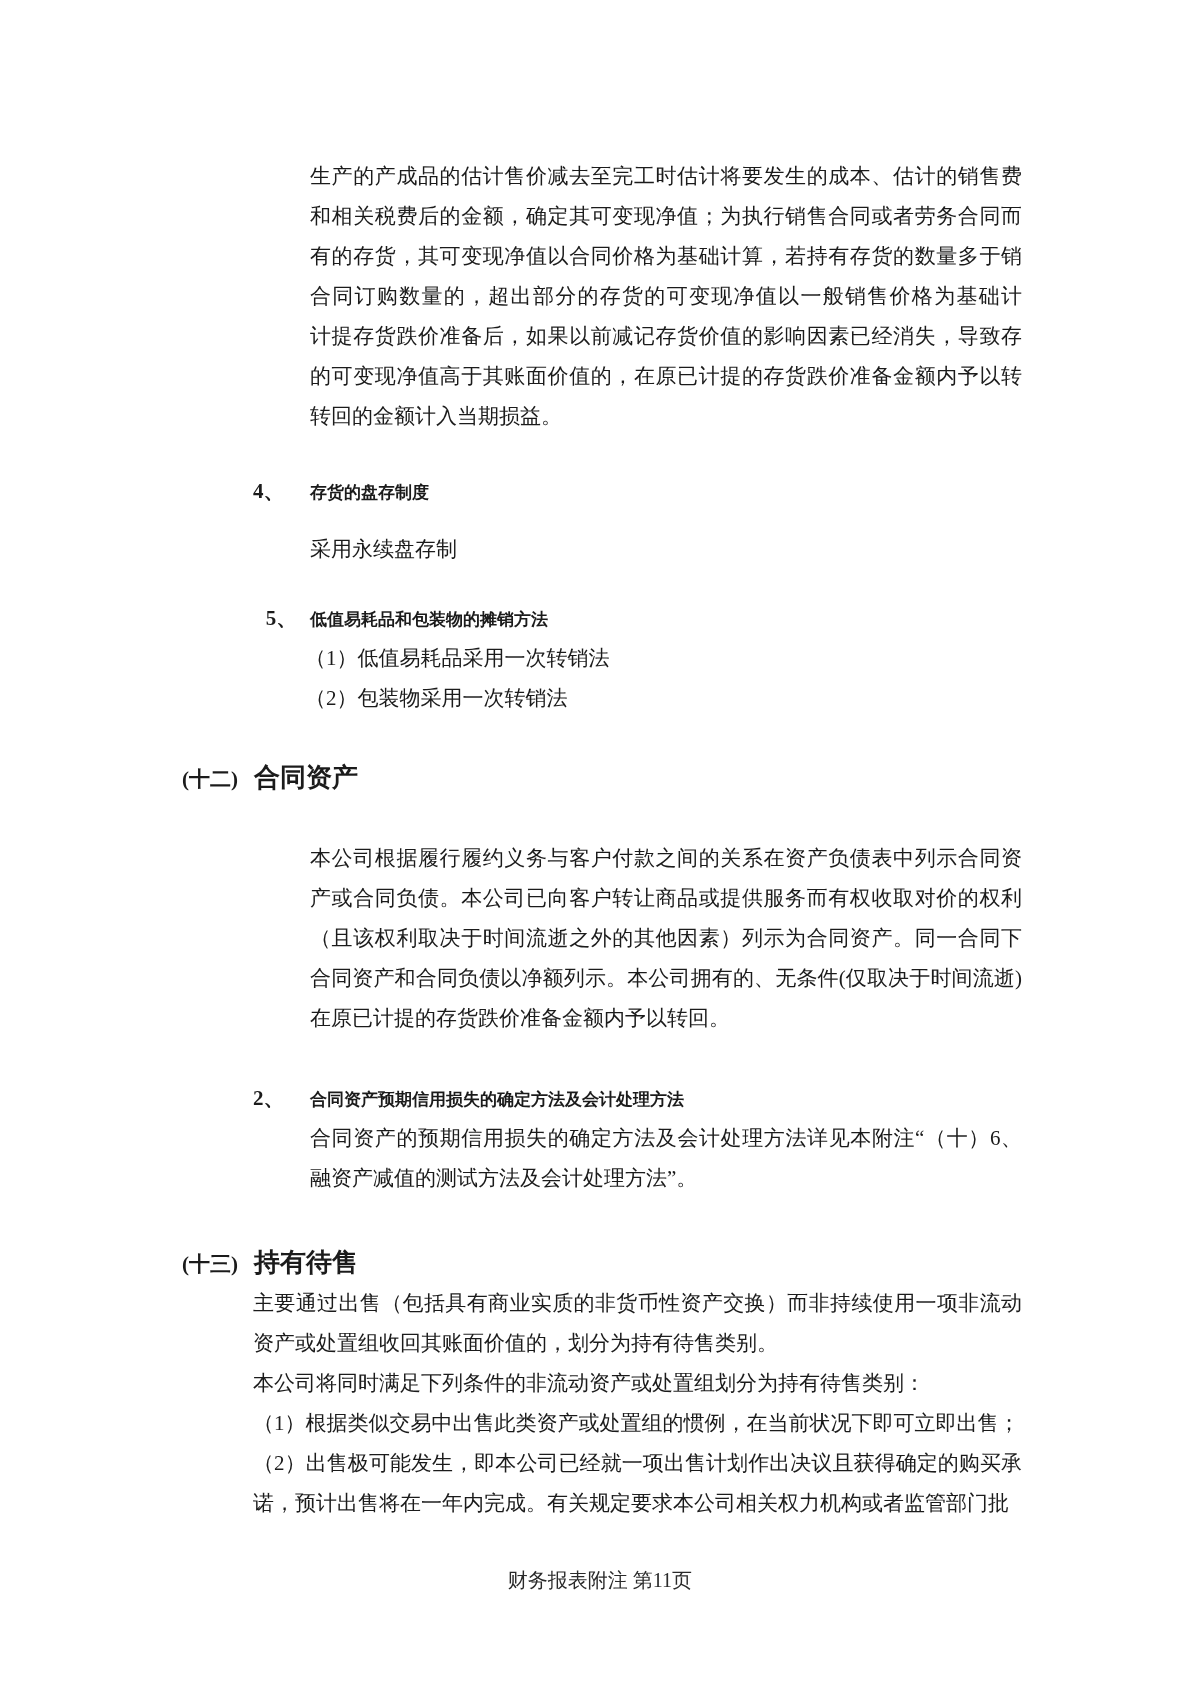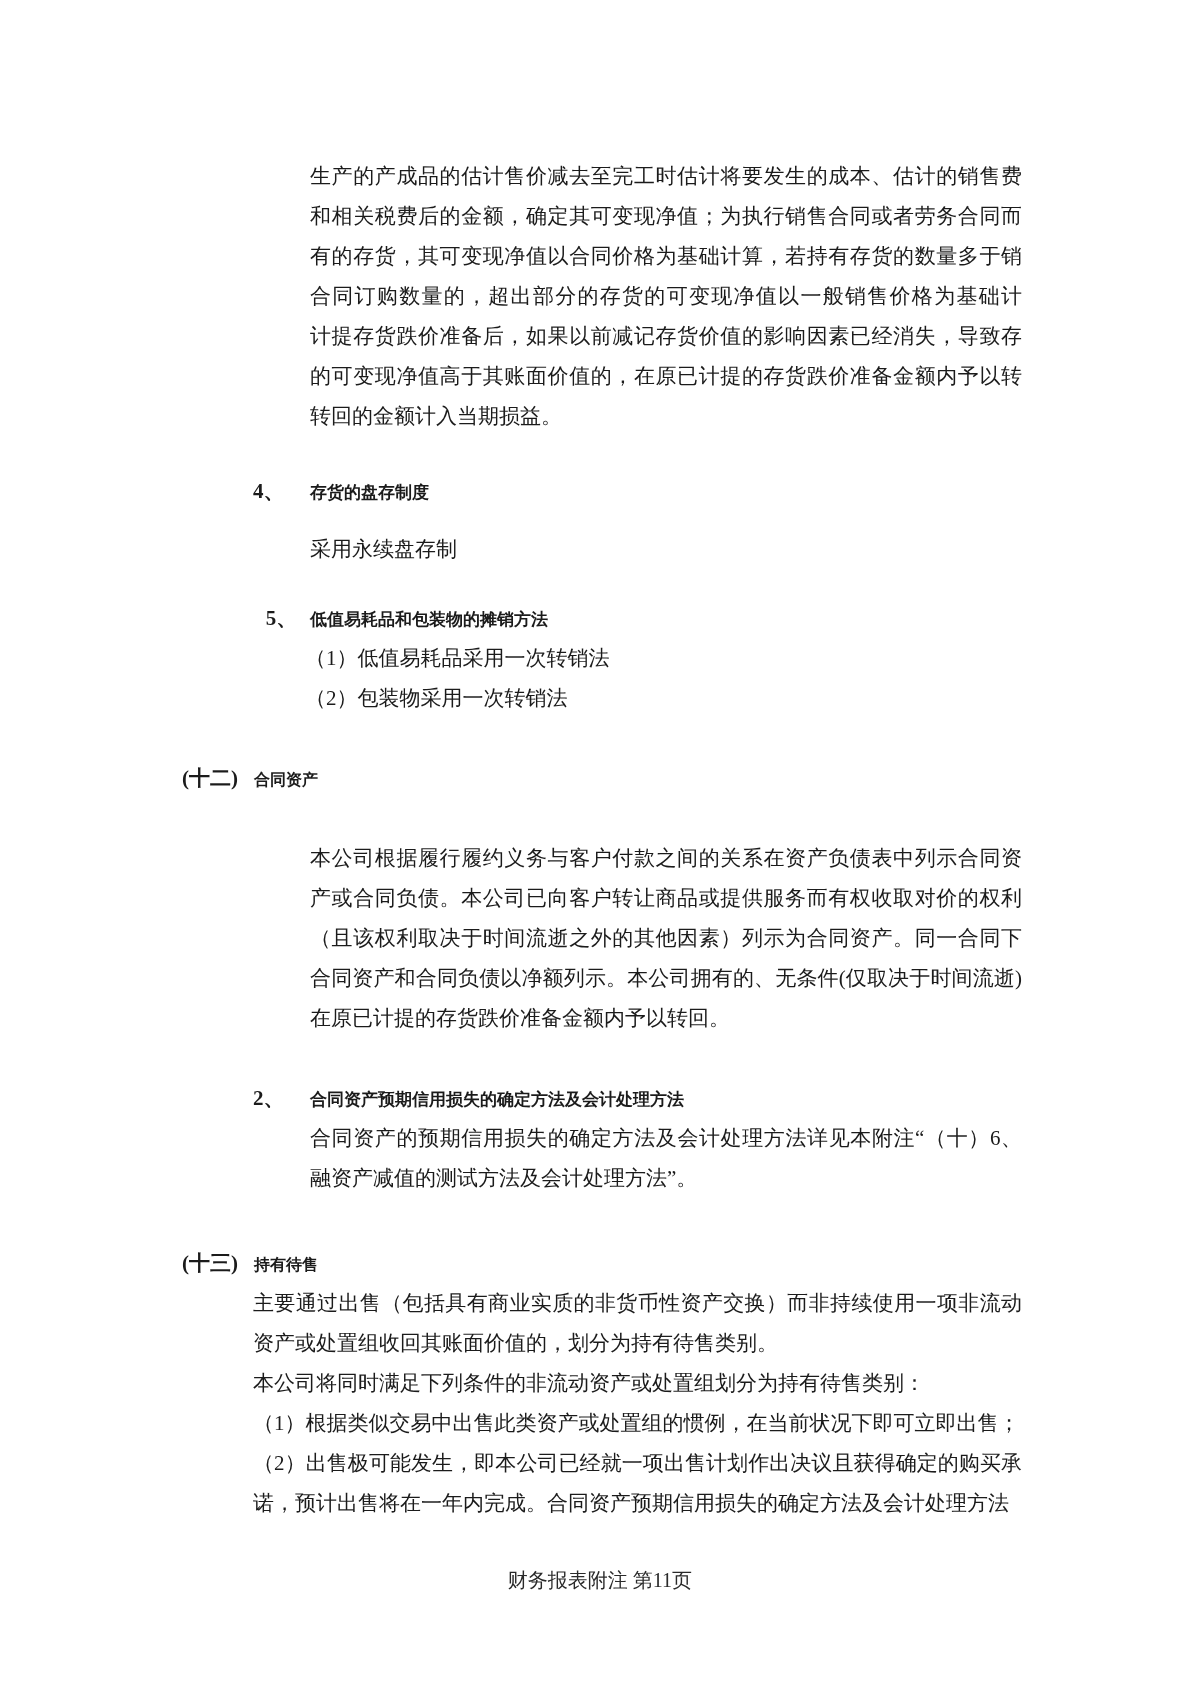--- a/index.html
+++ b/index.html
@@ -40,21 +40,21 @@
   }
   .hsec .num {
     display: inline-block;
     width: 72px;
     font-weight: 700;
     font-size: 21px;
     line-height: 40px;
   }
   .hsec .htitle {
     font-weight: 700;
-    font-size: 16px;
+    font-size: 26px;
     line-height: 40px;
   }
   .footer {
     position: absolute;
     top: 1564px;
     left: 0;
     width: 1200px;
     text-align: center;
     font-size: 20px;
     line-height: 32px;
@@ -115,18 +115,18 @@
 
   <div class="blk hsec" style="top:1243px; left:182px;">
     <span class="num">(十三)</span><span class="htitle">持有待售</span>
   </div>
   <div class="blk para" style="top:1283px; left:253px; width:769px;">
     <div class="ln j">主要通过出售（包括具有商业实质的非货币性资产交换）而非持续使用一项非流动</div>
     <div class="ln">资产或处置组收回其账面价值的，划分为持有待售类别。</div>
     <div class="ln">本公司将同时满足下列条件的非流动资产或处置组划分为持有待售类别：</div>
     <div class="ln">（1）根据类似交易中出售此类资产或处置组的惯例，在当前状况下即可立即出售；</div>
     <div class="ln j">（2）出售极可能发生，即本公司已经就一项出售计划作出决议且获得确定的购买承</div>
-    <div class="ln">诺，预计出售将在一年内完成。合同资产预期信用损失的确定方法及会计处理方法</div>
+    <div class="ln">诺，预计出售将在一年内完成。有关规定要求本公司相关权力机构或者监管部门批</div>
   </div>
 
   <div class="footer">财务报表附注 第11页</div>
 
 </div>
 
 </body></html>

